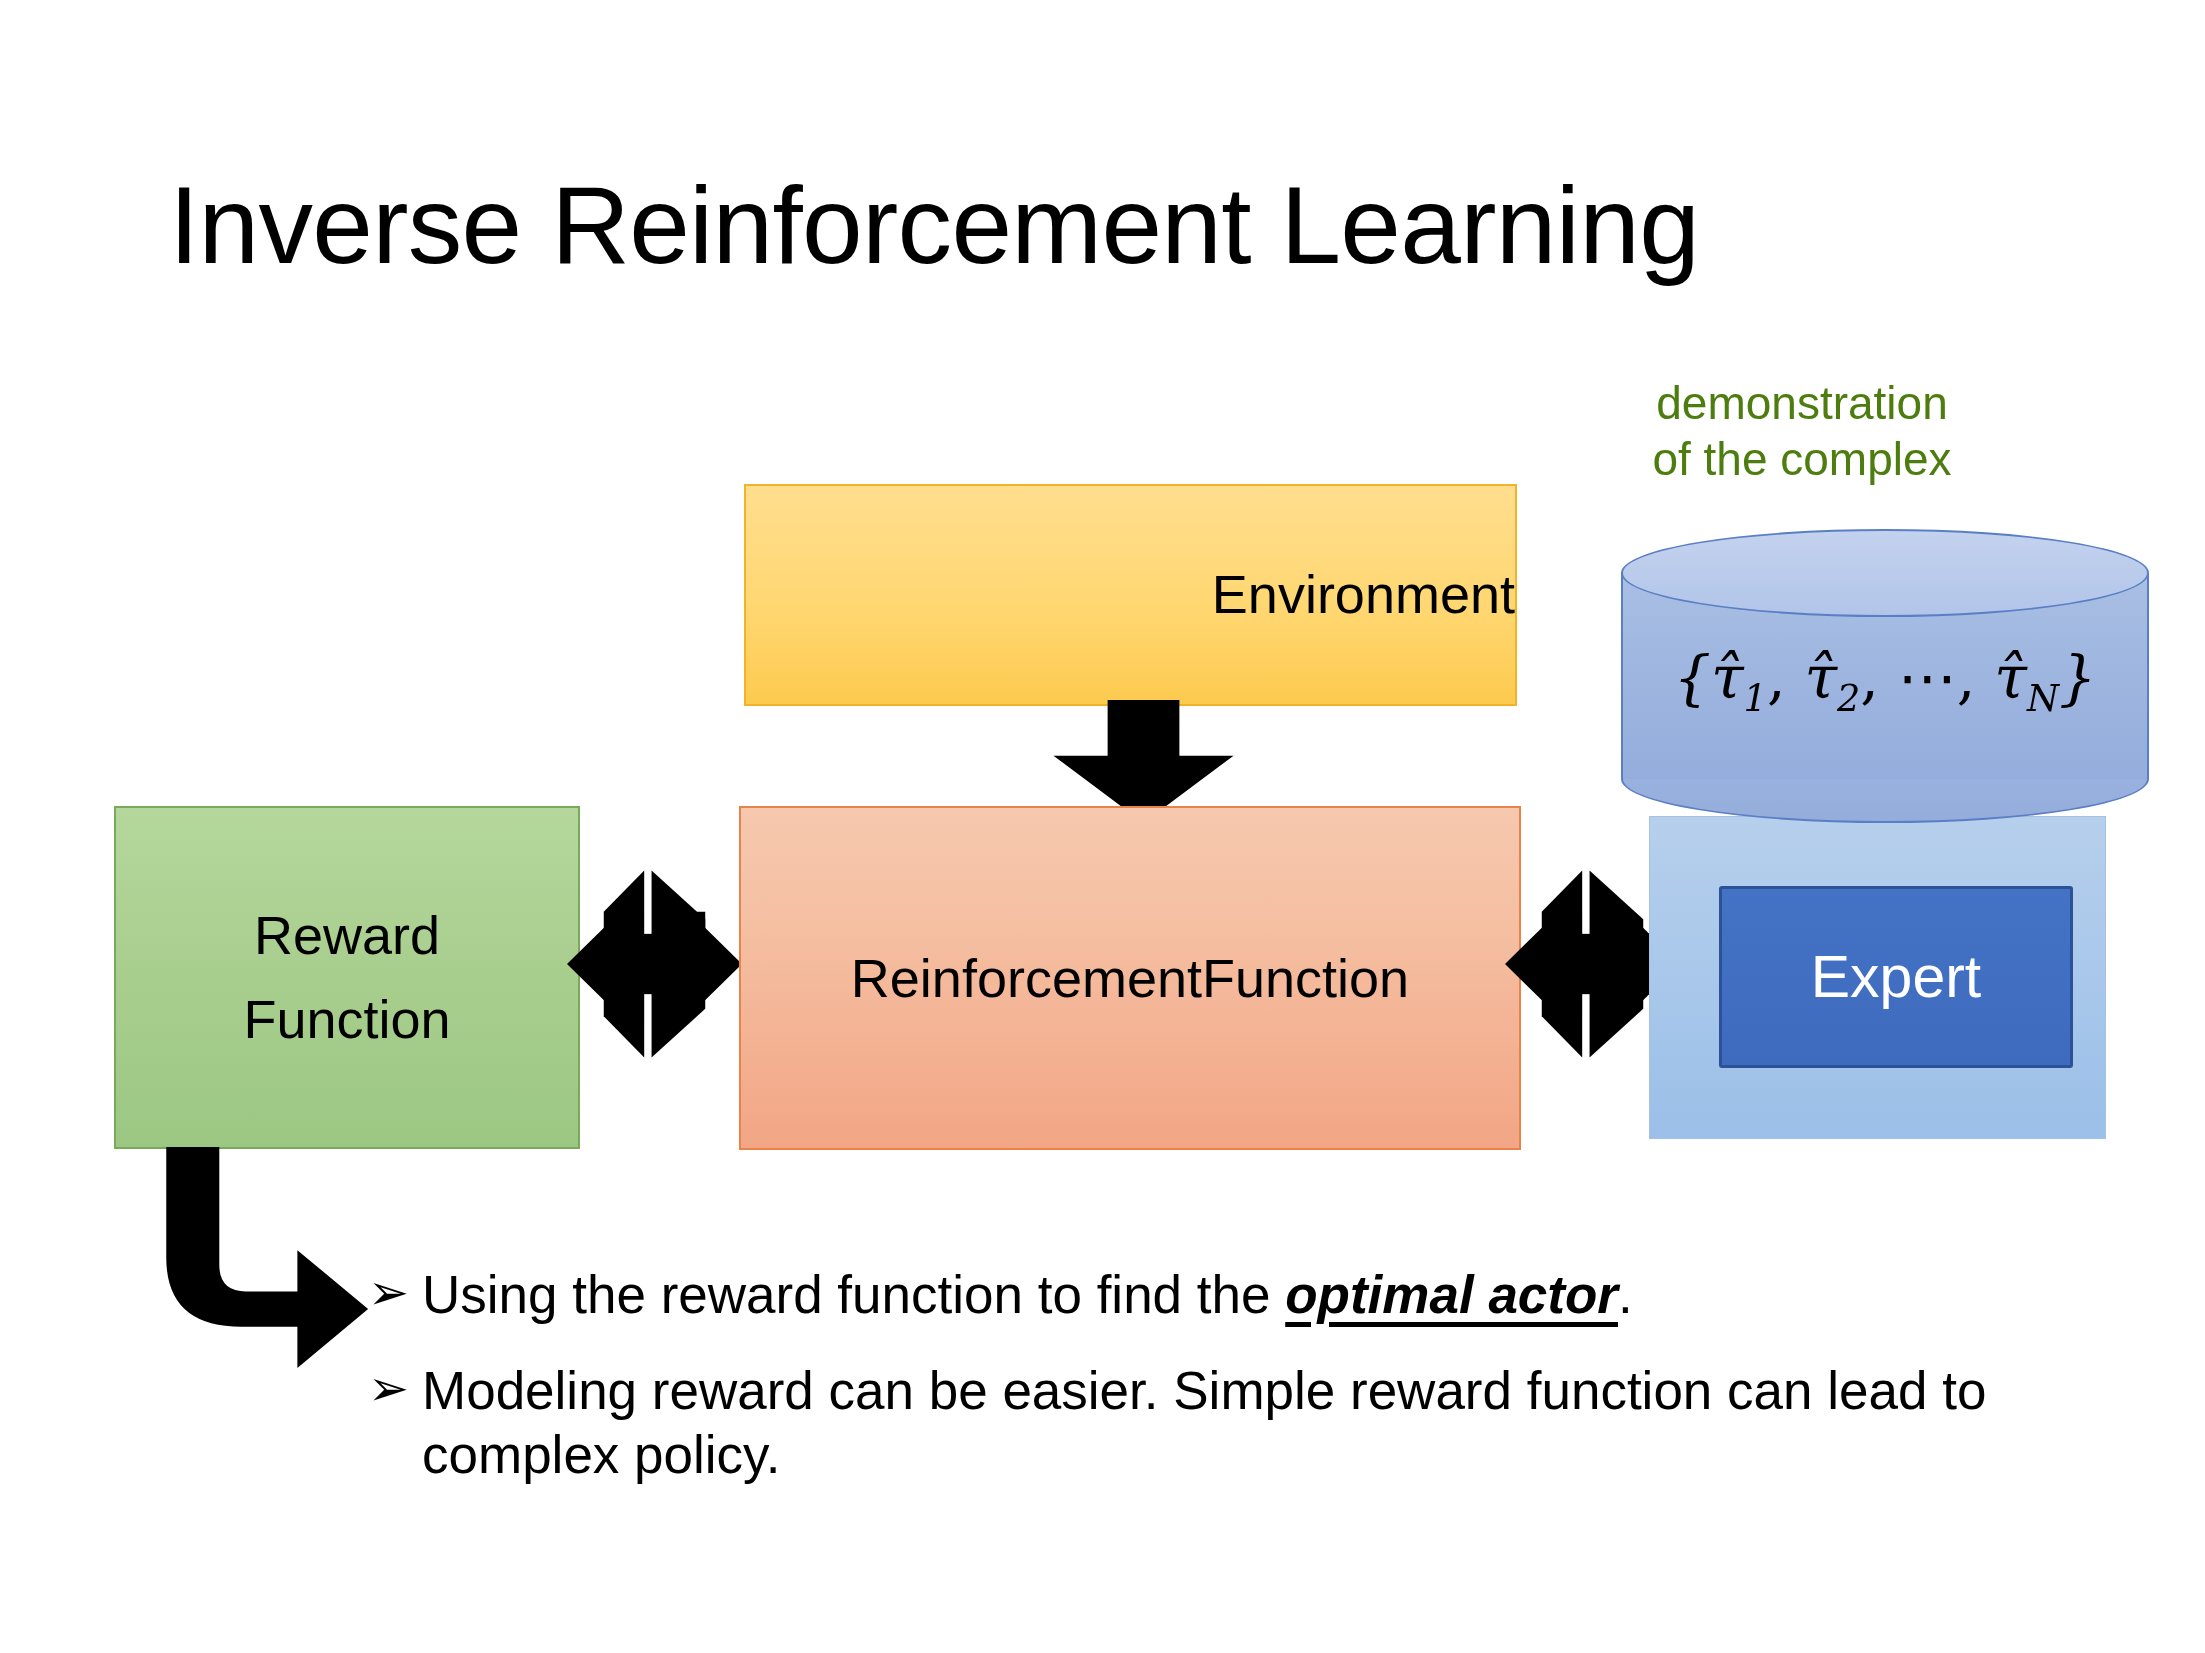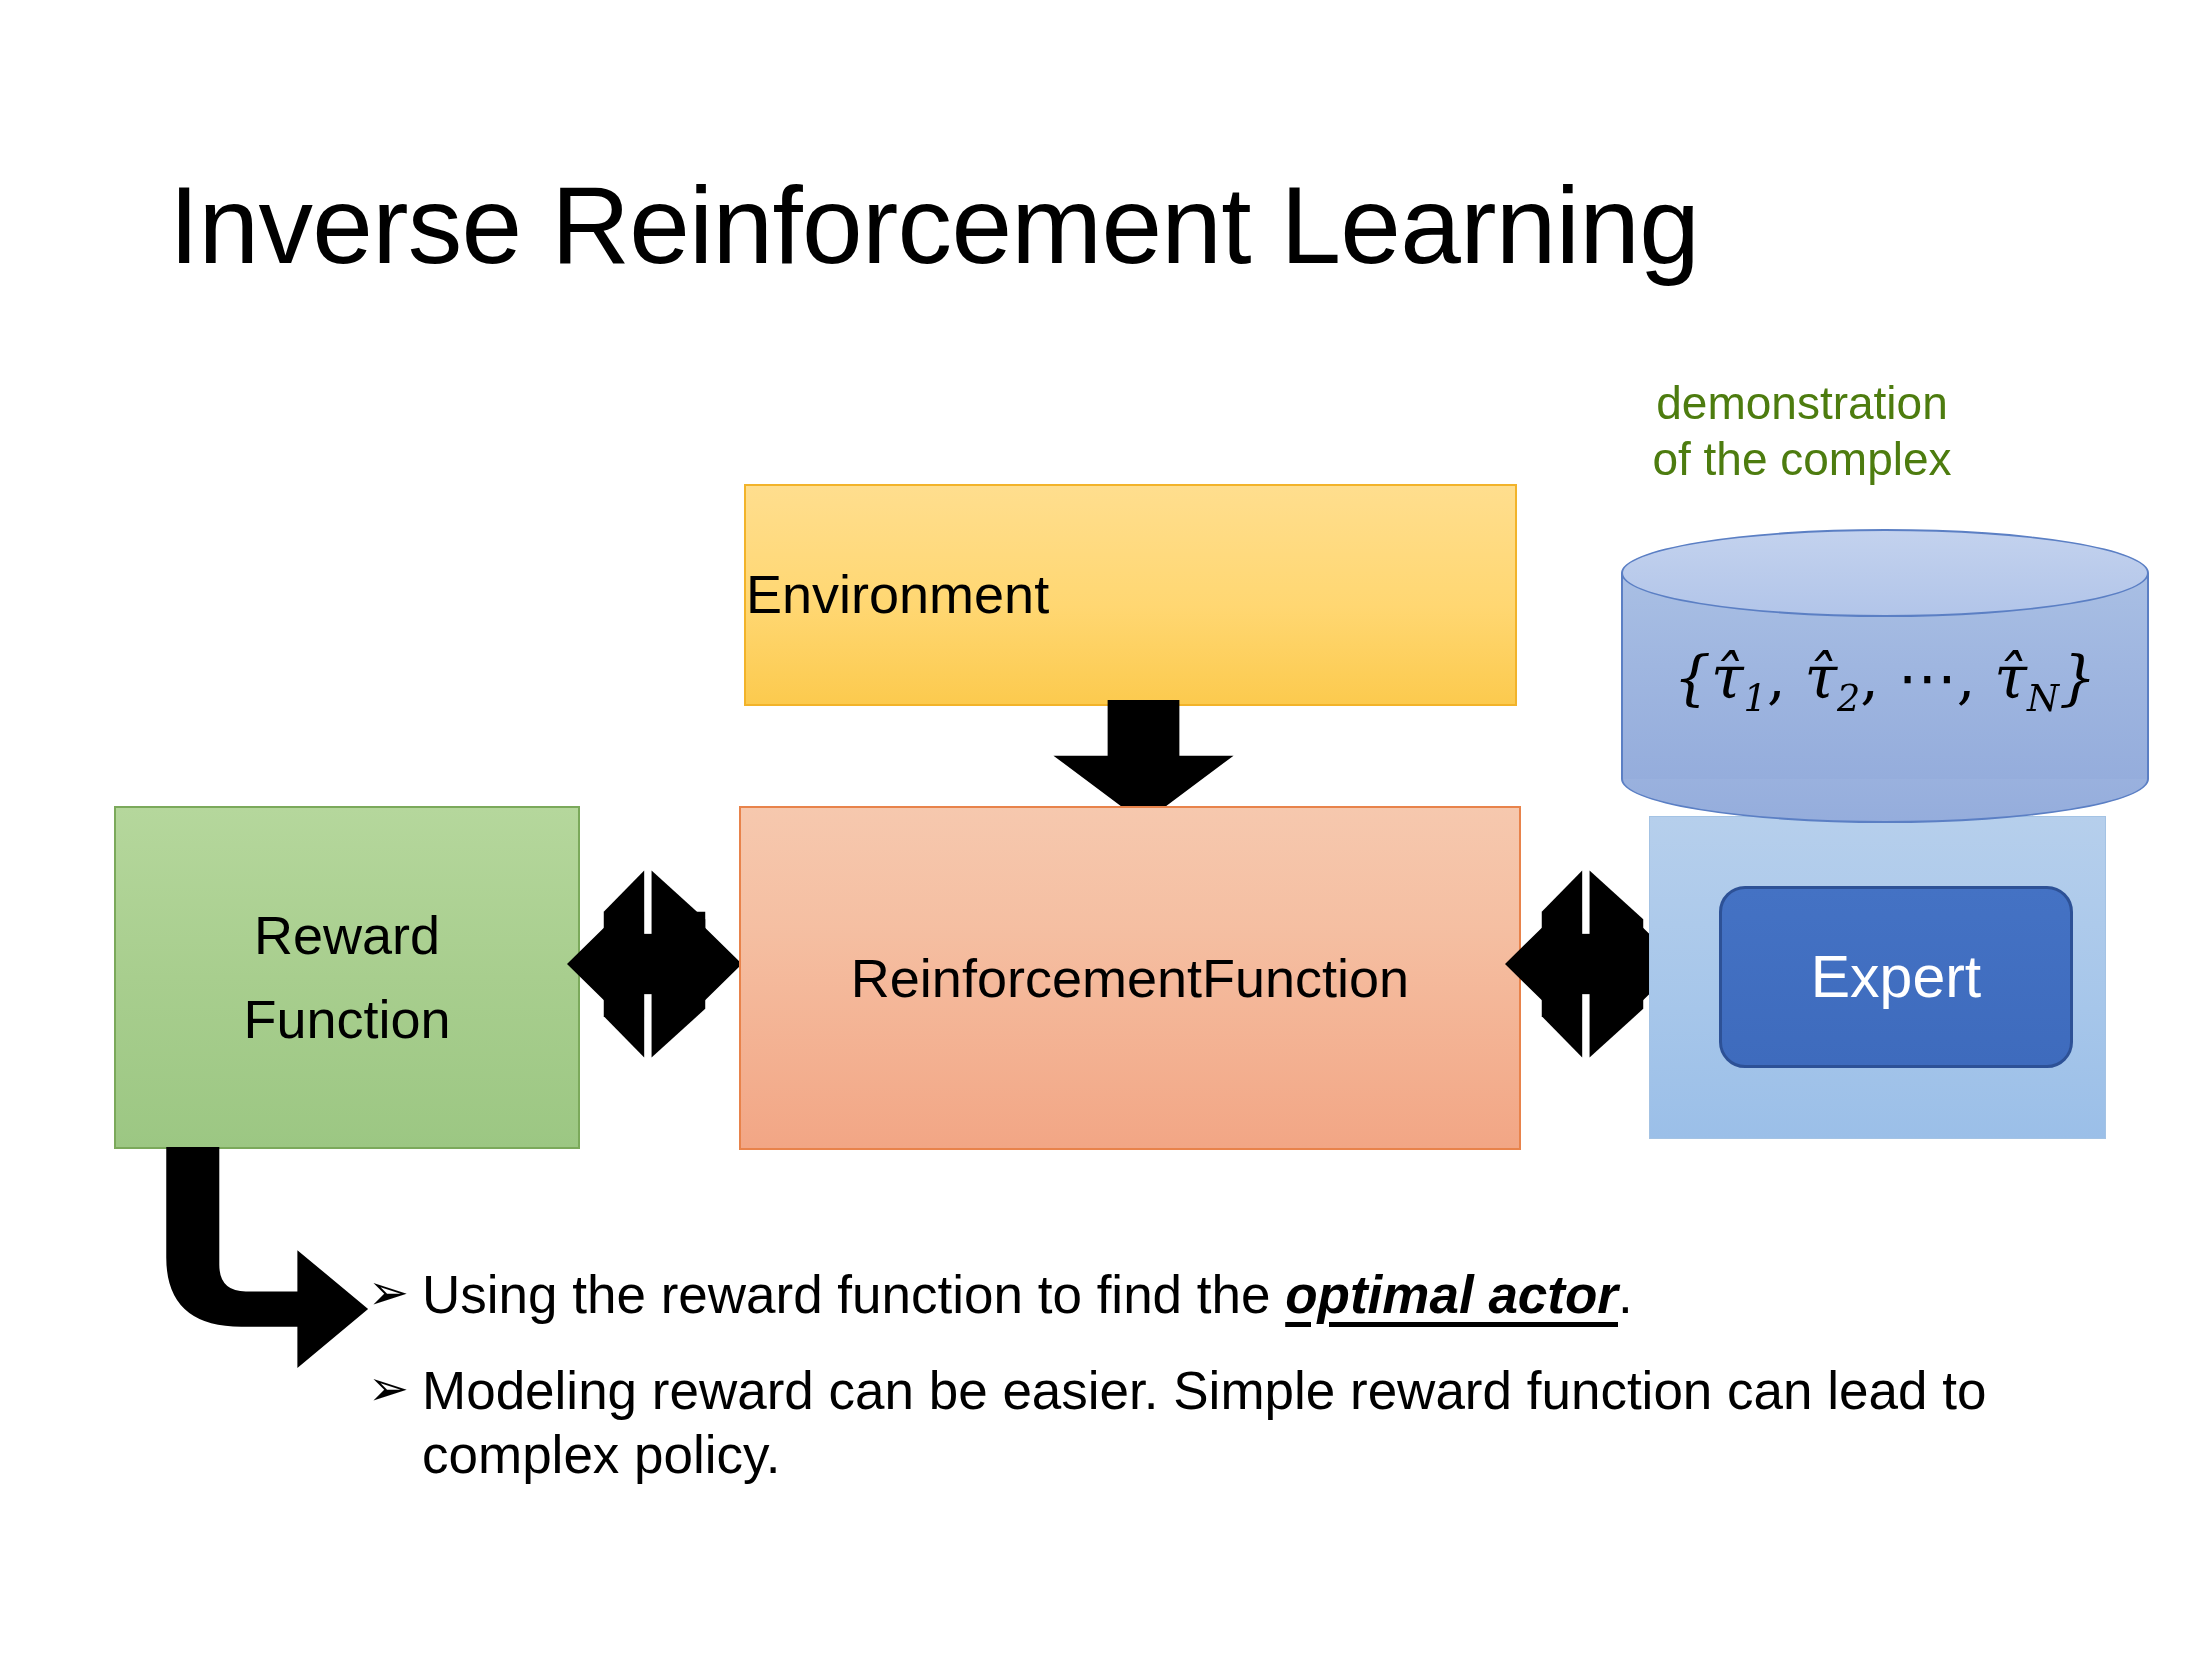--- a/index.html
+++ b/index.html
@@ -36,21 +36,21 @@
     position: absolute;
     left: 744px;
     top: 484px;
     width: 773px;
     height: 222px;
     background: linear-gradient(180deg, #FFDE8E 0%, #FFD772 55%, #FCCA4E 100%);
     border: 2.2px solid #F2B32A;
     box-sizing: border-box;
     display: flex;
     align-items: center;
-    justify-content: flex-start;
+    justify-content: flex-end;
   }
   #env-box .box-label {
     font-size: 54px;
     color: #000000;
     line-height: 1.1;
     text-align: center;
   }
 
   
   #reward-box {
@@ -122,21 +122,21 @@
 
   
   #expert-box {
     position: absolute;
     left: 1719px;
     top: 886px;
     width: 354px;
     height: 182px;
     background: linear-gradient(180deg, #4472C4 0%, #3E6BBD 100%);
     border: 3.7px solid #2D5196;
-    border-radius: 26px;
+    border-radius: 3px;
     box-sizing: border-box;
     display: flex;
     align-items: center;
     justify-content: center;
   }
   #expert-box .box-label {
     font-size: 59px;
     color: #FFFFFF;
     line-height: 1;
   }

